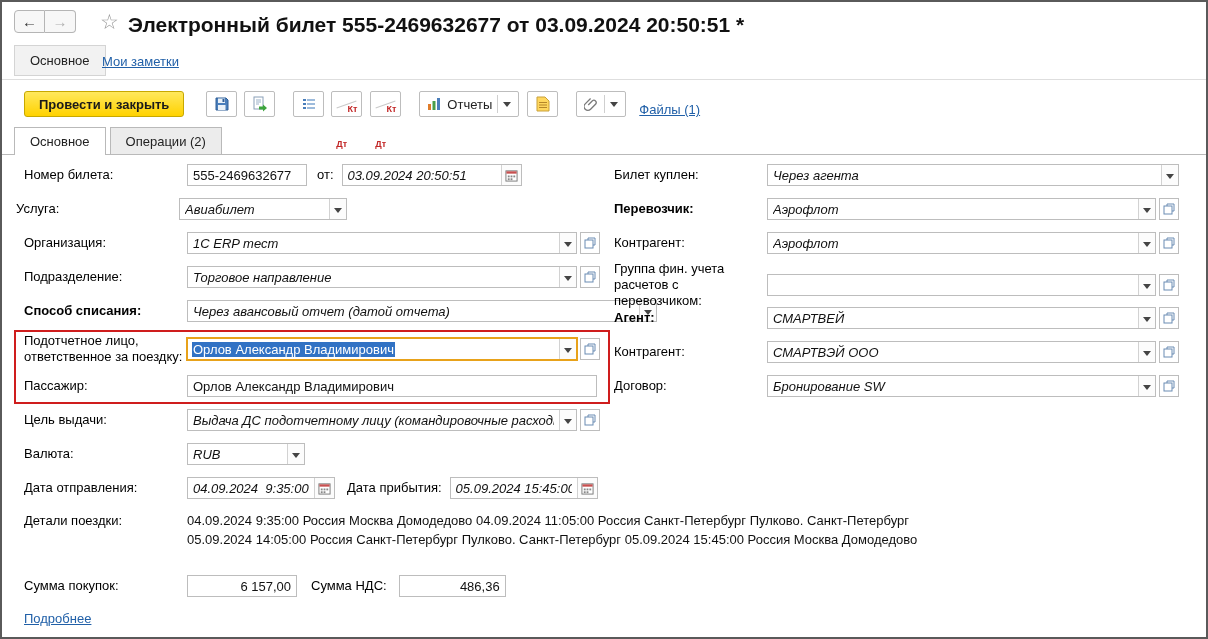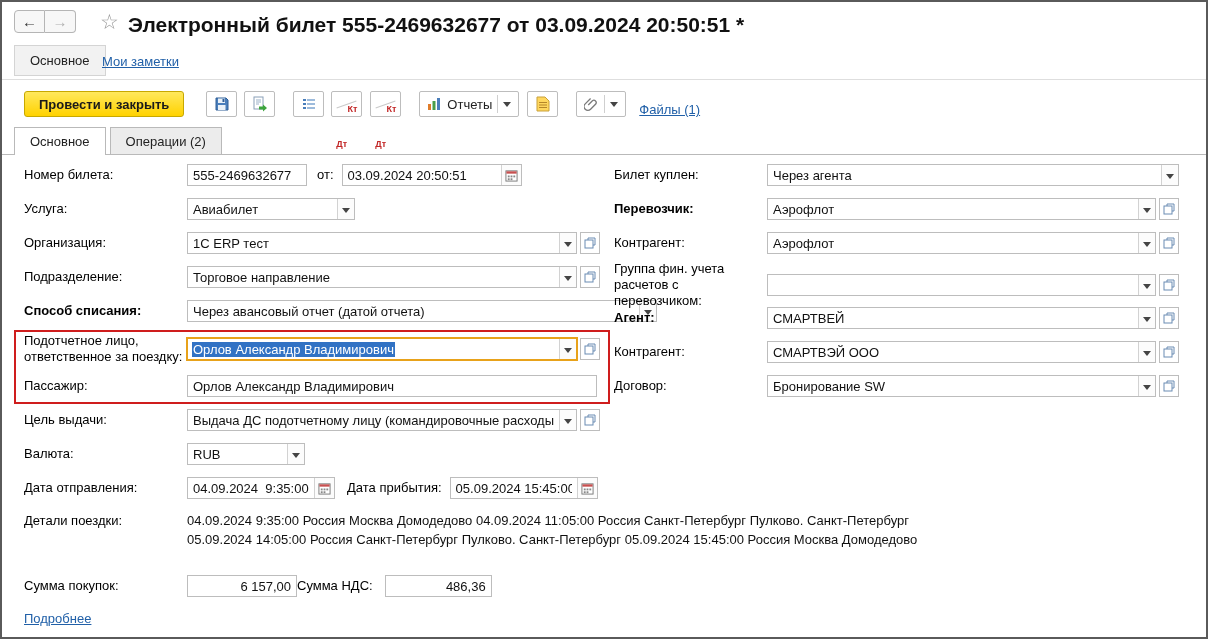--- a/index.html
+++ b/index.html
@@ -56,21 +56,21 @@
   .fr { position:absolute; display:flex; align-items:center; }
   .lbl { font-size:13px; color:#000; line-height:16px; }
   .lbl.b { font-weight:bold; }
   .w160 { width:163px; flex:none; }
   .w150 { width:153px; flex:none; }
   input.tfield { height:22px; border:1px solid #bdbdbd; padding:0 5px; font-size:13px;
                  font-family:"Liberation Sans", sans-serif; color:#111; outline:none; }
   input.num { text-align:right; }
   .combo { display:flex; align-items:stretch; height:22px; border:1px solid #bdbdbd; background:#fff; }
   .combo input { border:none; outline:none; flex:1; min-width:0; padding:0 5px; font-size:13px;
-                 font-family:"Liberation Sans", sans-serif; color:#111; background:transparent; }
+                 font-family:"Liberation Sans", sans-serif; color:#111; background:transparent;font-style:italic; }
   .ddbtn { width:17px; flex:none; border:none; border-left:1px solid #d2d2d2; background:#fcfcfc;
            display:flex; align-items:flex-start; justify-content:center; cursor:pointer; padding-top:4px; }
   .calbtn { width:20px; flex:none; border:none; border-left:1px solid #d2d2d2; background:#fcfcfc;
             display:flex; align-items:center; justify-content:center; cursor:pointer; }
   .openbtn { width:20px; height:22px; flex:none; margin-left:3px; border:1px solid #bdbdbd; background:#fff;
              display:flex; align-items:center; justify-content:center; cursor:pointer; }
   .combo.focus { border:1px solid #e8a21a; box-shadow:0 0 0 1px #e8a21a; }
   .valsel { flex:1; display:flex; align-items:center; padding:0 4px; font-size:13px; color:#111;
             white-space:nowrap; overflow:hidden; }
   .sel { background:#3172c4; color:#fff; padding:0 1px; }
@@ -194,21 +194,21 @@
                 <rect x="6" y="7" width="2" height="2"></rect>
                 <rect x="9" y="7" width="2" height="2"></rect>
                 <rect x="3" y="10" width="2" height="2"></rect>
                 <rect x="6" y="10" width="2" height="2"></rect>
               </g>
             </svg>
         </button>
       </div>
     </div>
 
-    <div class="fr" style="left:22px;top:43px">
+    <div class="fr" style="left:14px;top:43px">
       <div class="lbl w160">Услуга:</div>
       <div class="combo" style="width:168px">
         <input value="Авиабилет" style="">
         <button class="ddbtn">
             <span class="caret"></span>
           </button>
       </div>
     </div>
 
     <div class="fr" style="left:22px;top:77px">
@@ -343,21 +343,21 @@
       <div class="lbl w160" style="padding-top:2px">Детали поездки:</div>
       <div class="details">
         <div>04.09.2024 9:35:00 Россия Москва Домодедово 04.09.2024 11:05:00 Россия Санкт-Петербург Пулково. Санкт-Петербург</div>
         <div>05.09.2024 14:05:00 Россия Санкт-Петербург Пулково. Санкт-Петербург 05.09.2024 15:45:00 Россия Москва Домодедово</div>
       </div>
     </div>
 
     <div class="fr" style="left:22px;top:420px">
       <div class="lbl w160">Сумма покупок:</div>
       <input class="tfield num" style="width: 110px; padding-left: 31px;" value="6 157,00">
-      <div class="lbl" style="">Сумма НДС:</div>
+      <div class="lbl" style="margin-left:14px">Сумма НДС:</div>
       <input class="tfield num" style="width: 107px; margin-left: 12px;" value="486,36">
     </div>
 
     <a class="link more-link">Подробнее</a>
 
     <div class="fr" style="left:612px;top:9px">
       <div class="lbl w150">Билет куплен:</div>
       <div class="combo" style="width:412px">
         <input value="Через агента" style="">
         <button class="ddbtn">

